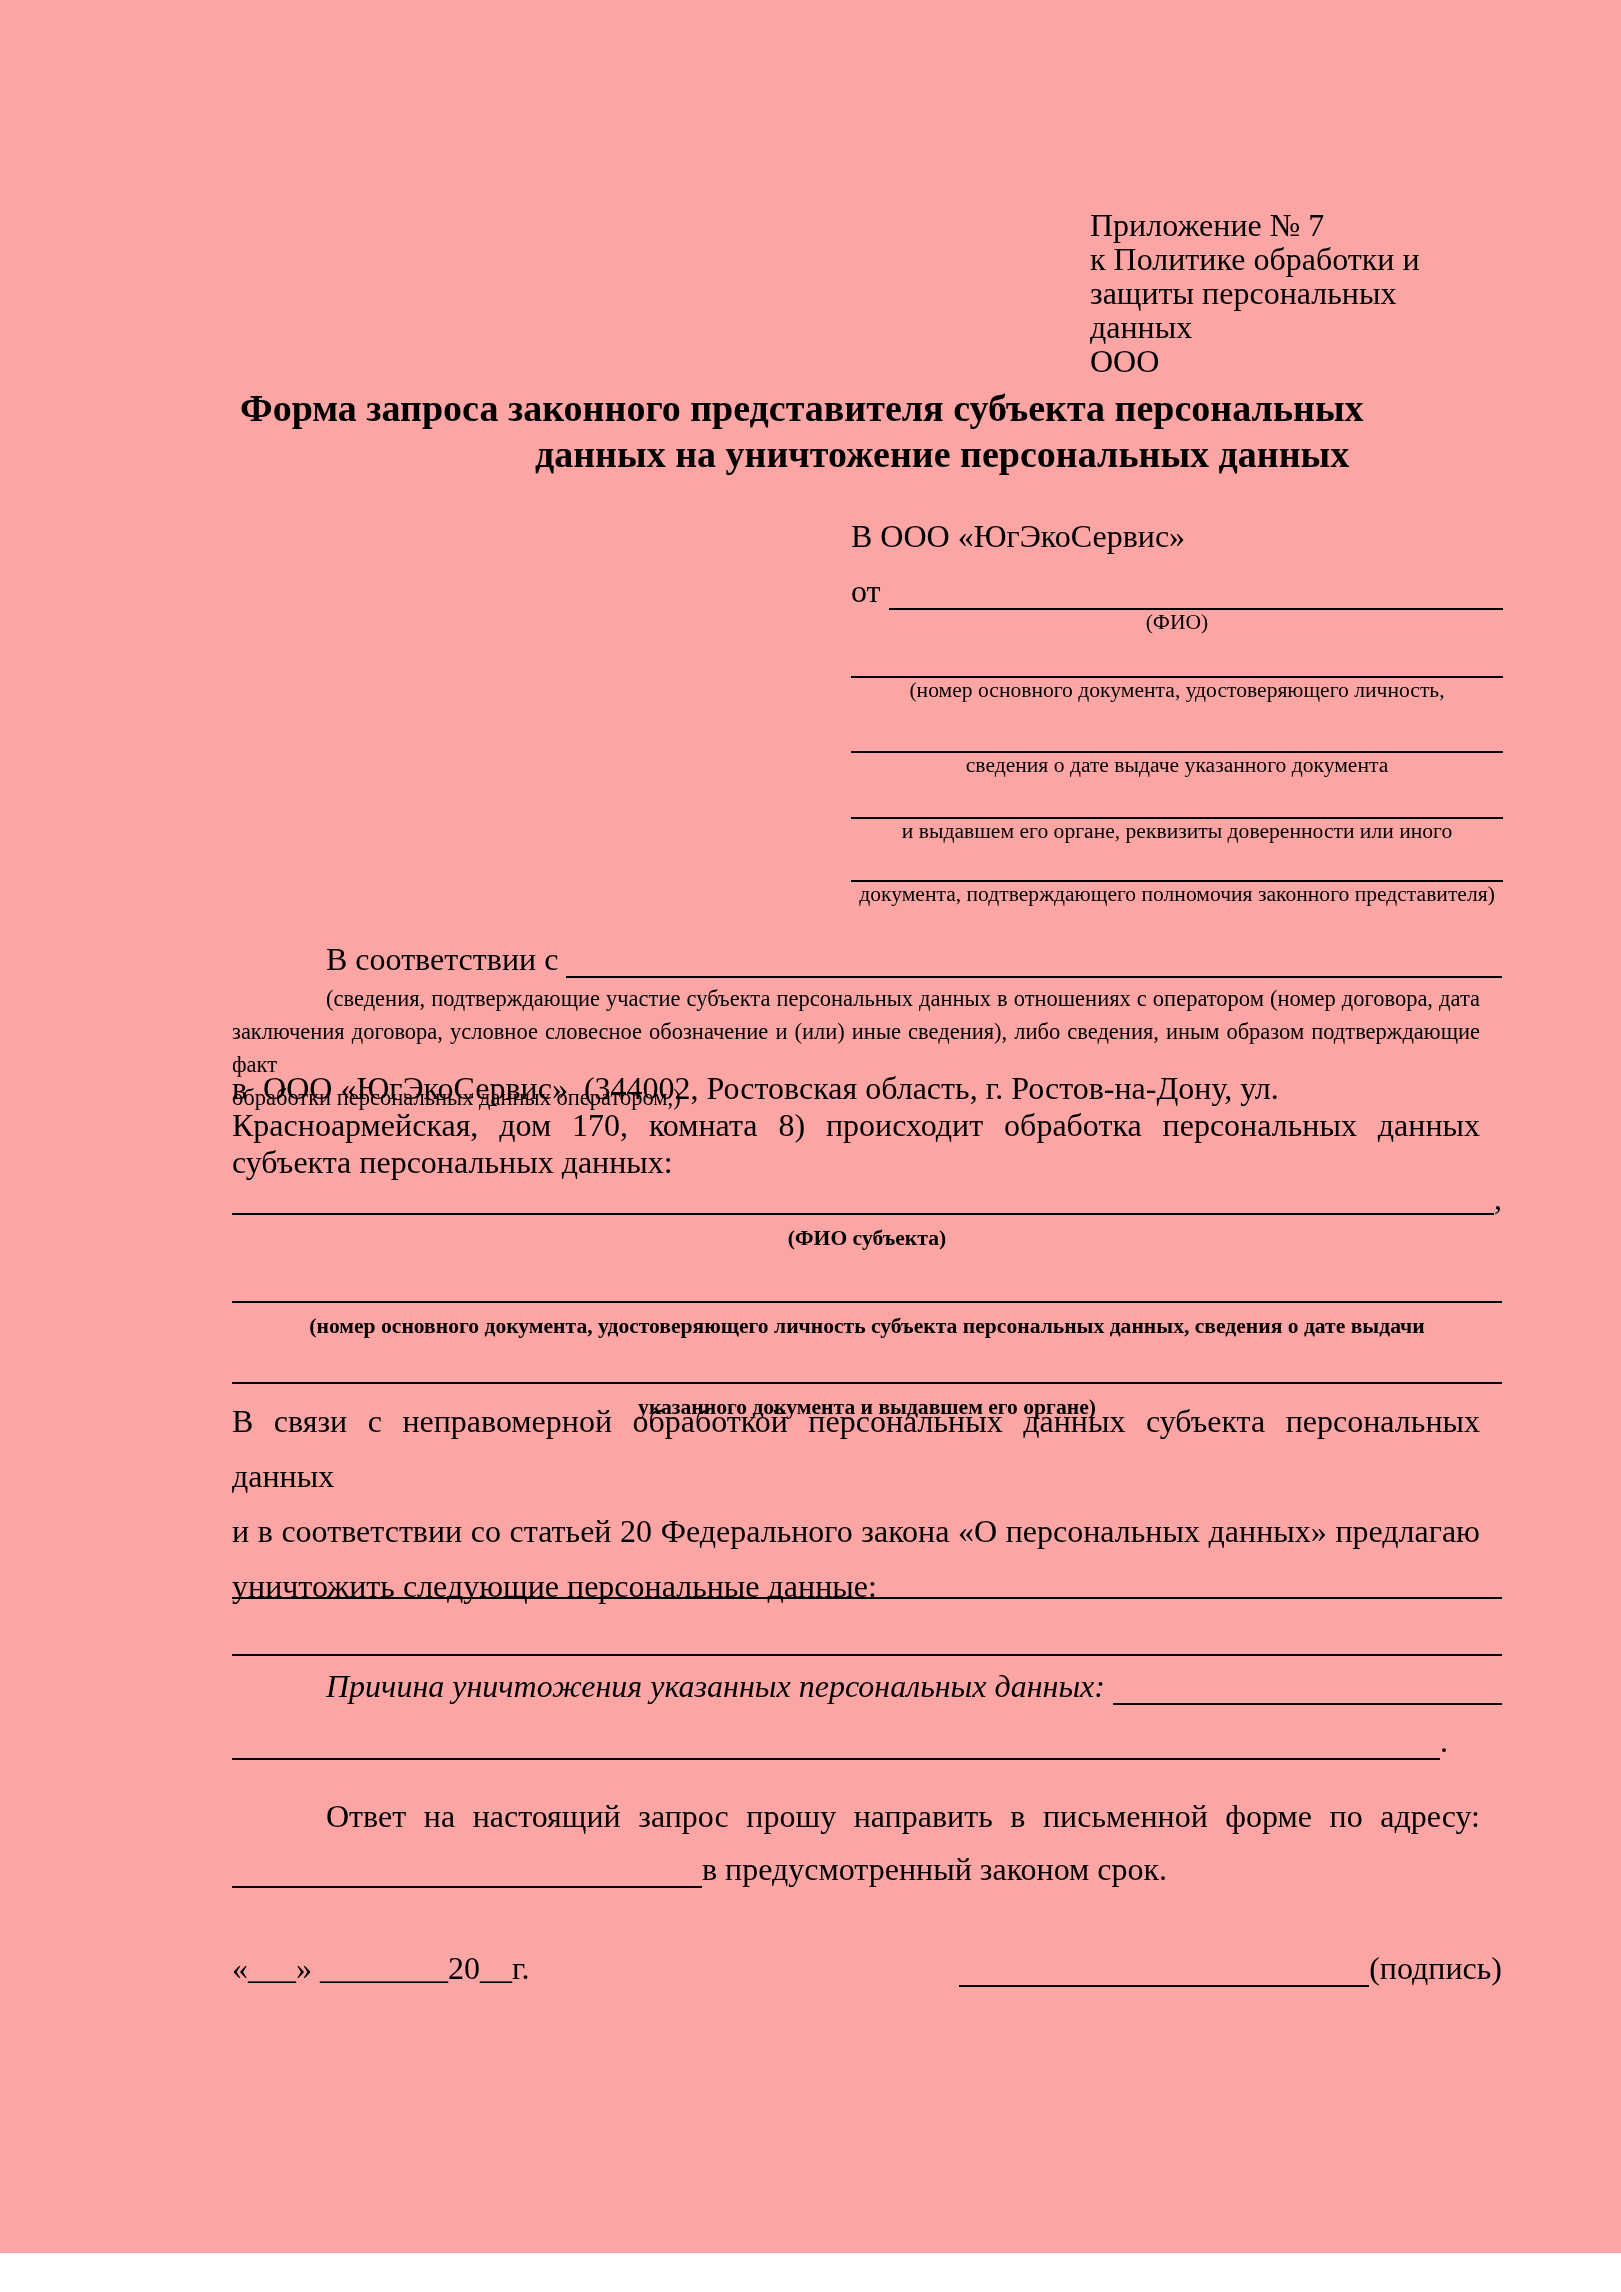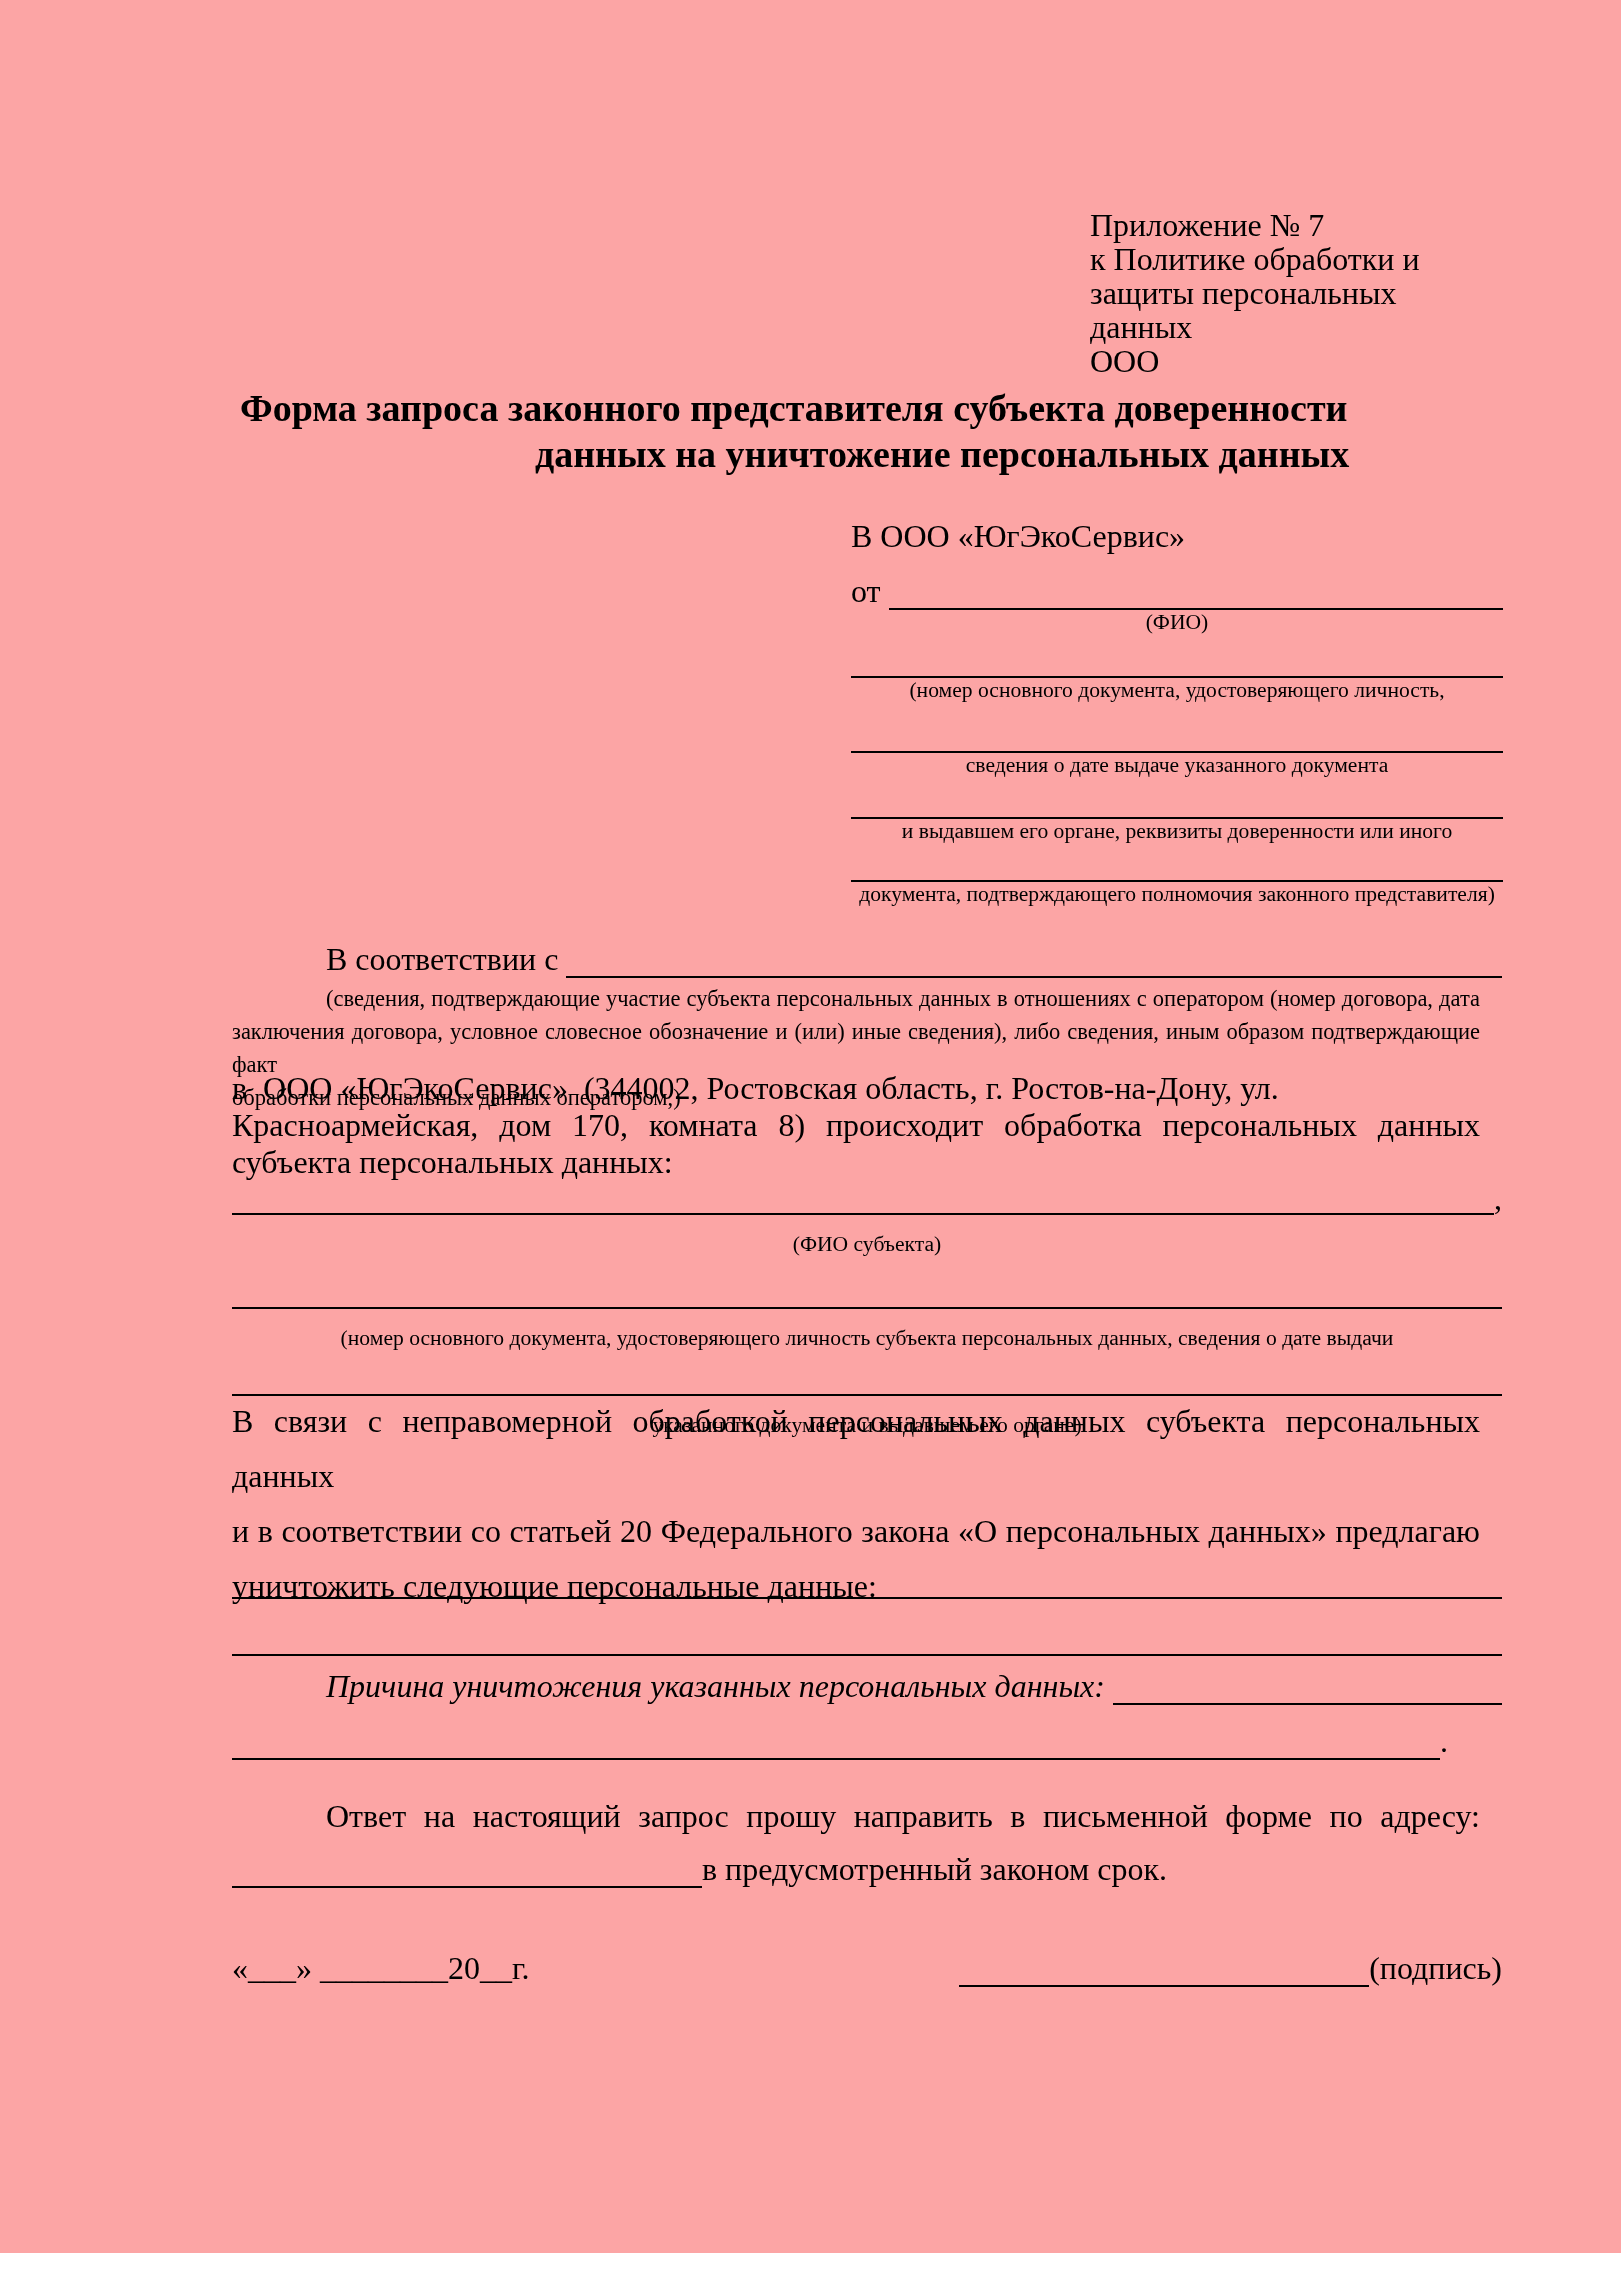--- a/index.html
+++ b/index.html
@@ -33,21 +33,21 @@
   
   .acc{left:232px;top:941px;width:1270px;display:flex;align-items:baseline;line-height:37px;}
   .acc .lbl{white-space:pre;padding-left:94px;}
   .note{left:232px;top:982px;width:1248px;font-size:22.5px;line-height:33px;}
   .jl{text-align:justify;text-align-last:justify;}
   .note .ind{text-indent:94px;}
   .proc{left:232px;top:1070px;width:1248px;line-height:37px;}
   .pre{white-space:pre;}
   .subj{left:232px;top:1182px;width:1270px;}
   .subj-r1{display:flex;align-items:baseline;line-height:33px;}
-  .subj .cap{margin-top:17px;}
+  .subj .cap{margin-top:11px;font-weight:bold;}
   .sb2{height:49px;} .sb3{height:43px;}
   .req{left:232px;top:1394px;width:1248px;line-height:55px;}
   .b2{left:232px;top:1558px;width:1270px;}
   .b2a{height:39px;} .b2b{height:55px;}
   .reason{left:232px;top:1668px;width:1270px;display:flex;align-items:center;line-height:37px;font-style:italic;}
   .reason .lbl{white-space:pre;padding-left:94px;}
   .prow{left:232px;top:1723px;width:1216px;display:flex;align-items:baseline;line-height:37px;}
   .reply{left:232px;top:1798px;width:1248px;line-height:37px;text-indent:94px;text-align:justify;text-align-last:justify;}
   .addr{left:232px;top:1851px;width:1270px;display:flex;align-items:baseline;line-height:37px;}
   .addr .ffix{flex:0 0 470px;align-self:flex-end;height:3.9px;border-bottom:2px solid #000;}
@@ -62,21 +62,21 @@
   <div class="abs hdr">
     <div>Приложение № 7</div>
     <div>к Политике обработки и</div>
     <div>защиты персональных данных</div>
     <div class="hdr-ooo">
       <span>ООО</span>
       <span class="fillf"></span>
     </div>
   </div>
 
-  <div class="abs ttl ttl1">Форма запроса законного представителя субъекта доверенности</div>
+  <div class="abs ttl ttl1">Форма запроса законного представителя субъекта персональных</div>
   <div class="abs ot">
     <div class="ot-org nowrap">В ООО «ЮгЭкоСервис»</div>
     <div class="ot-row">
       <span class="lbl">от </span>
       <span class="fillf"></span>
     </div>
     <div class="cap">(ФИО)</div>
     <div class="blank bh1"></div>
     <div class="cap">(номер основного документа, удостоверяющего личность,</div>
     <div class="blank bh2"></div>

